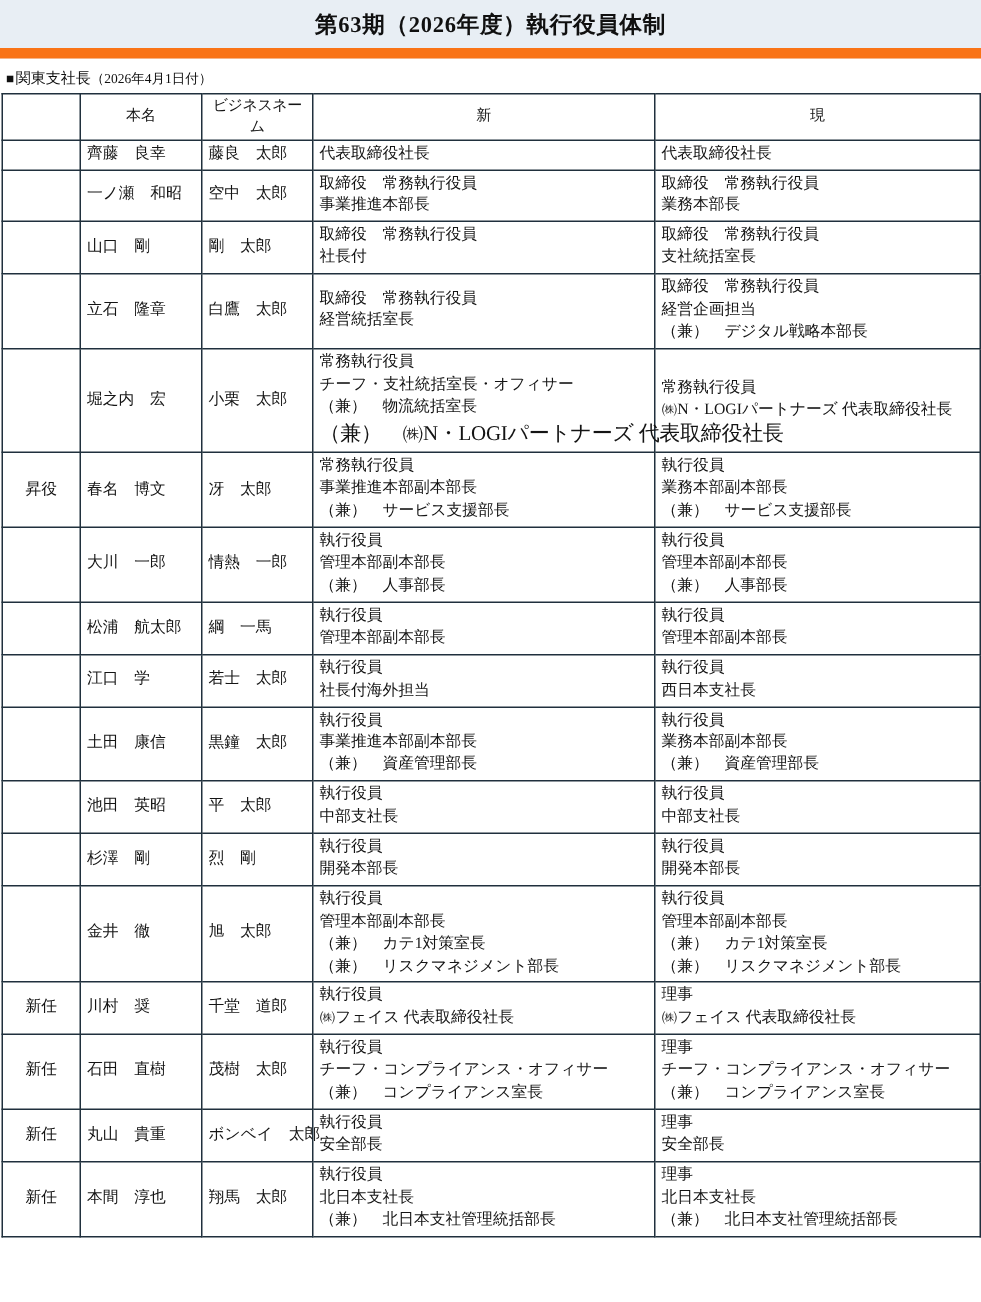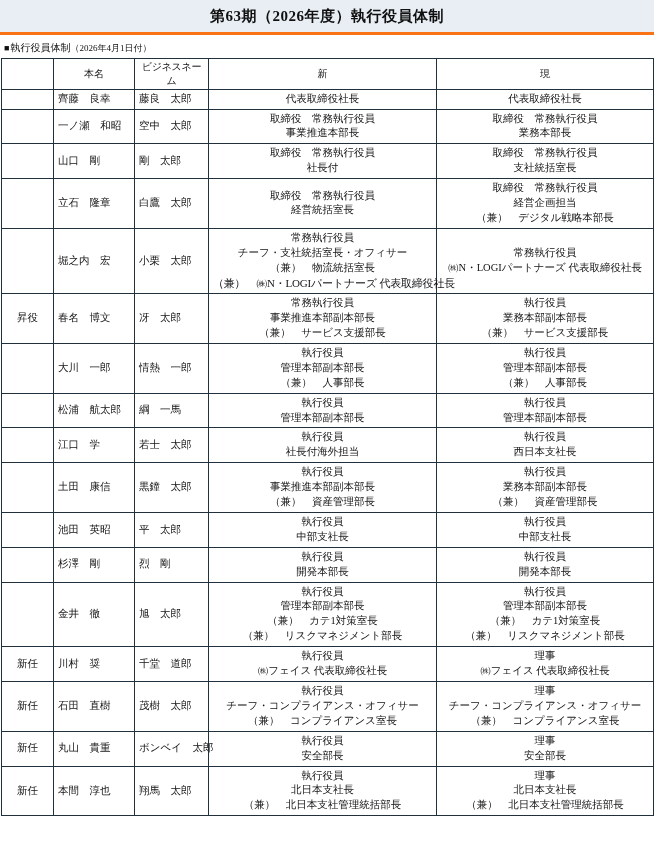--- a/index.html
+++ b/index.html
@@ -20,21 +20,21 @@
     height: 868px;
     box-sizing: border-box;
   }
   
   .title-banner {
     height: 32px;
     background: #e8eef4;
     display: flex;
     align-items: center;
     justify-content: center;
-    border-bottom: 3px solid #f97316;
+    border-bottom: 7px solid #f97316;
   }
   .title-text {
     font-size: 15px;
     font-weight: bold;
     letter-spacing: 0.5px;
     color: #101010;
   }
   
   .section-head {
     padding: 6px 0 3px 4px;
@@ -86,44 +86,43 @@
     white-space: nowrap;
   }
   td.name, td.biz {
     white-space: nowrap;
     font-size: 10.5px;
   }
   td.name { padding-left: 10px; margin-left: 33px; }
   td.biz  { padding-left: 6px; }
   td.posts {
     padding-left: 5px;
-    text-align: center;
   }
   td.posts .ln {
     display: block;
     white-space: nowrap;
     font-size: 10.5px;
     line-height: 1.42;
   }
   td.posts .ln.small {
-    font-size: 11px;
+    font-size: 14px;
     letter-spacing: -0.2px;
   }
 </style>
 </head>
 <body>
 
 <div class="page">
 
   <div class="title-banner">
     <span class="title-text">第63期（2026年度）執行役員体制</span>
   </div>
 
   <div class="section-head">
-    <span class="sq-bullet">■</span><span>執行役員体制</span><span class="section-date">（2026年4月1日付）</span>
+    <span class="sq-bullet">■</span><span>関東支社長</span><span class="section-date">（2026年4月1日付）</span>
   </div>
 
   <table class="roster">
     <colgroup>
       <col class="c-cat">
         <col class="c-name">
         <col class="c-biz">
         <col class="c-new">
         <col class="c-cur">
     </colgroup>

